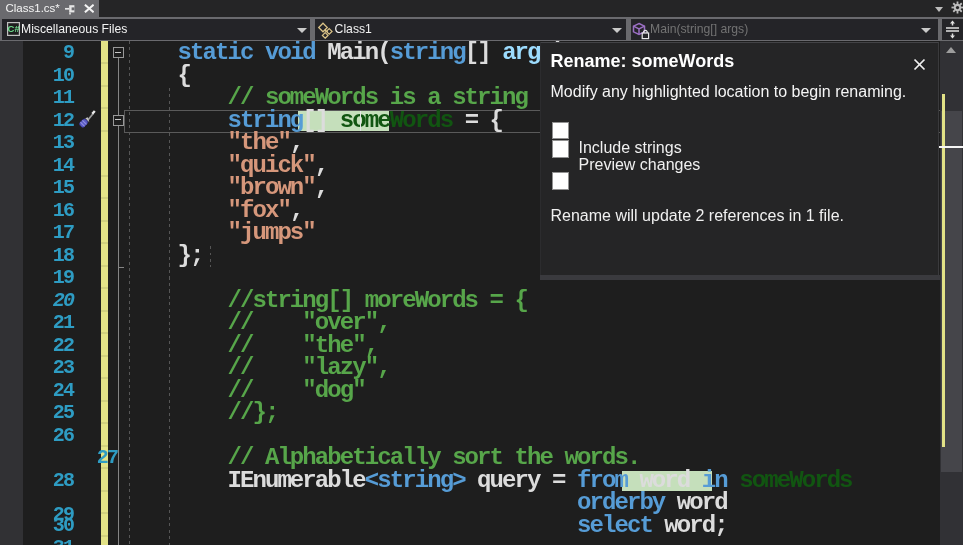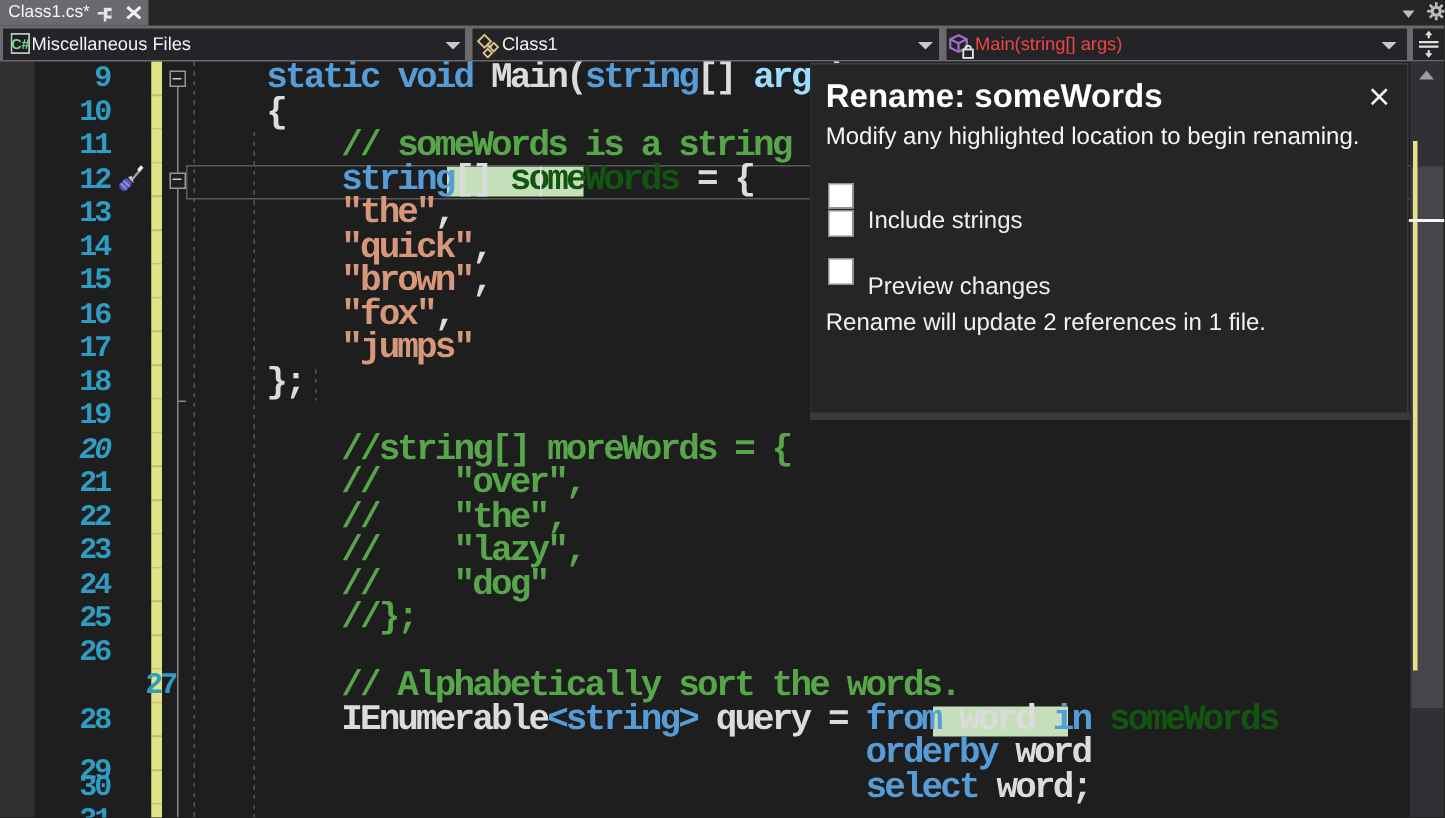--- a/index.html
+++ b/index.html
@@ -157,47 +157,47 @@
 <svg class="abs" style="left:632px;top:21.5px;" width="18" height="18" viewBox="0 0 18 18">
   <g fill="none" stroke="#9b6fc4" stroke-width="1.5">
     <path d="M7 1.5 L12.5 4.2 L12.5 9.8 L7 12.5 L1.5 9.8 L1.5 4.2 Z"></path>
     <path d="M1.5 4.2 L7 6.9 L12.5 4.2 M7 6.9 L7 12.5"></path>
   </g>
   <g>
     <rect x="10.2" y="11" width="6.4" height="5.6" fill="#252528" stroke="#e8e8e8" stroke-width="1.2"></rect>
     <path d="M11.7 11 L11.7 9.3 Q13.4 7.6 15.1 9.3 L15.1 11" fill="none" stroke="#e8e8e8" stroke-width="1.2"></path>
   </g>
 </svg>
-<div class="abs" style="left:650px;top:19px;height:20.5px;line-height:20.5px;font-size:12.2px;color:#ef4444;">Main(string[] args)</div>
+<div class="abs" style="left:650px;top:19px;height:20.5px;line-height:20.5px;font-size:12.2px;color:#737373;">Main(string[] args)</div>
 <div class="abs" style="left:921px;top:27.5px;width:0;height:0;border-left:5px solid transparent;border-right:5px solid transparent;border-top:5px solid #c9c9c9;"></div>
 
 <svg class="abs" style="left:945px;top:20px;" width="15" height="19" viewBox="0 0 15 19">
   <g stroke="#e0e0e0" stroke-width="1.5">
     <line x1="1" y1="8" x2="14" y2="8"></line>
     <line x1="1" y1="11" x2="14" y2="11"></line>
     <line x1="7.5" y1="5.5" x2="7.5" y2="2"></line>
     <line x1="7.5" y1="13.5" x2="7.5" y2="17"></line>
   </g>
   <path d="M5 3.5 L7.5 0.5 L10 3.5 Z" fill="#e0e0e0"></path>
   <path d="M5 15.5 L7.5 18.5 L10 15.5 Z" fill="#e0e0e0"></path>
 </svg>
 
 <div class="abs" style="left:940px;top:40.5px;width:23px;height:504.5px;background:#313135;"></div>
 <div class="abs" style="left:941px;top:111px;width:21px;height:361px;background:#45454a;"></div>
 <div class="abs" style="left:941.5px;top:94px;width:3.5px;height:353px;background:#e2e287;"></div>
 <div class="abs" style="left:938.5px;top:146px;width:24.5px;height:2px;background:#f5f5f5;"></div>
 <div class="abs" style="left:946px;top:46.5px;width:0;height:0;border-left:5.5px solid transparent;border-right:5.5px solid transparent;border-bottom:6px solid #9d9d9d;"></div>
 
 <div class="abs" id="dlg" style="left:539.5px;top:42px;width:397px;height:232.5px;background:#252526;border-top:1px solid #434346;border-right:1px solid #3a3a3c;border-left:1px solid #2c2c2e;">
-  <div class="abs" style="left:10px;top:8px;font-size:22px;font-weight:bold;color:#ffffff;">Rename: someWords</div>
+  <div class="abs" style="left:10px;top:8px;font-size:18px;font-weight:bold;color:#ffffff;">Rename: someWords</div>
   <svg class="abs" style="left:372px;top:15px;" width="13" height="13" viewBox="0 0 13 13">
     <line x1="1.5" y1="1.5" x2="11.5" y2="11.5" stroke="#f0f0f0" stroke-width="1.7"></line>
     <line x1="11.5" y1="1.5" x2="1.5" y2="11.5" stroke="#f0f0f0" stroke-width="1.7"></line>
   </svg>
   <div class="abs" style="left:10px;top:40px;font-size:16px;color:#f5f5f5;">Modify any highlighted location to begin renaming.</div>
   <div class="abs" style="left:11px;top:78.5px;width:15.5px;height:15.5px;background:#ffffff;border:1px solid #919191;"></div>
   <div class="abs" style="left:11px;top:97px;width:15.5px;height:15.5px;background:#ffffff;border:1px solid #919191;"></div>
   <div class="abs" style="left:38px;top:95.5px;font-size:16px;color:#f0f0f0;">Include strings</div>
   <div class="abs" style="left:11px;top:129px;width:15.5px;height:15.5px;background:#ffffff;border:1px solid #919191;"></div>
-  <div class="abs" style="left:38px;top:140px;font-size:16px;color:#f0f0f0;">Preview changes</div>
+  <div class="abs" style="left:38px;top:113px;font-size:16px;color:#f0f0f0;">Preview changes</div>
   <div class="abs" style="left:10px;top:164px;font-size:16px;color:#f0f0f0;">Rename will update 2 references in 1 file.</div>
 </div>
 <div class="abs" style="left:539.5px;top:274.5px;width:400px;height:5px;background:#3a3a3e;"></div>
 
 </body></html>

